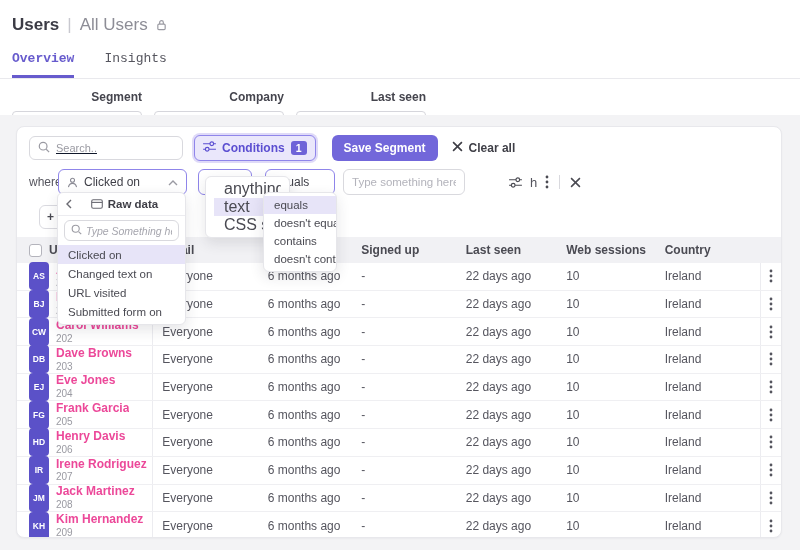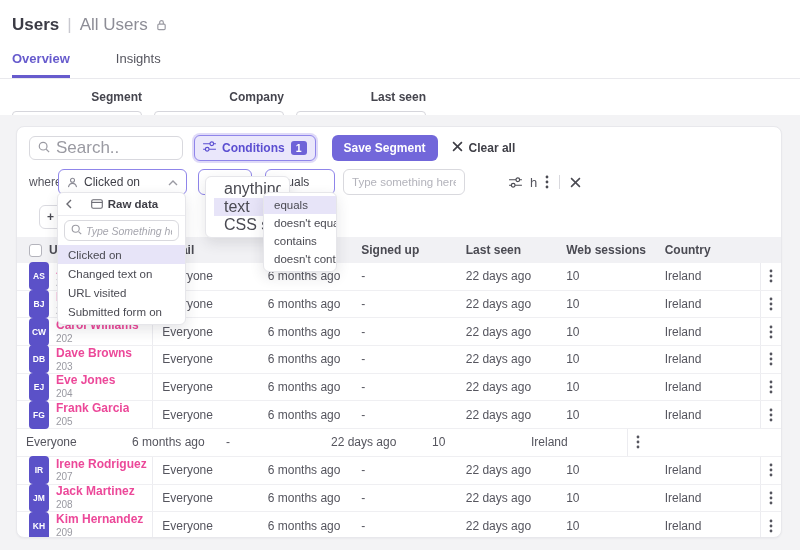--- a/index.html
+++ b/index.html
@@ -9,21 +9,21 @@
 
   
   .page-header { padding:14px 12px 0 12px; }
   .title-row { display:flex; align-items:center; gap:8px; font-size:17px; }
   .title { font-weight:bold; color:#3b3b45; }
   .title-sep { color:#c8c8cf; font-weight:normal; }
   .subtitle { color:#8d8d96; }
   .lock { color:#9a9aa2; margin-top:2px; }
 
   .tabs-wrap { border-bottom:1px solid #e9e9ed; padding:0 12px; margin-top:15px; }
-  .tabs { display:flex; gap:46px; }
+  .tabs { display:flex; gap:30px;font-family:Liberation Mono, monospace; }
   .tab { font-size:13px; color:#55555e; padding-bottom:9px; border-bottom:3px solid transparent; cursor:pointer; }
   .tab.active { color:#675bcd; font-weight:bold; border-bottom-color:#675bcd; }
 
   
   .filters { display:flex; gap:12px; padding:11px 12px 14px 12px; }
   .filter { width:130px; }
   .filter-label { font-size:12px; font-weight:bold; color:#45454e; margin-bottom:7px;text-align:right; }
   .select { height:24px; border:1px solid #d6d6dc; border-radius:4px; display:flex; align-items:center;
             justify-content:space-between; padding:0 8px; font-size:12px; color:#55555e; background:#fff; }
   .select .chev { color:#9a9aa2; }
@@ -31,21 +31,21 @@
   
   .gray { position:absolute; left:0; top:115px; right:0; bottom:0; background:#f3f3f5; }
   .card { position:absolute; left:16px; top:11px; width:766px; height:412px; background:#fff;
           border:1px solid #e8e8ec; border-radius:8px; overflow:hidden;
           box-shadow:0 1px 2px rgba(30,30,50,.04); }
 
   
   .toolbar { display:flex; align-items:center; margin:8px 12px 0 12px; height:26px; }
   .search-box { display:flex; align-items:center; gap:6px; width:154px; height:24px; border:1px solid #d9d9de;
                 border-radius:6px; padding:0 8px; color:#9a9aa2; background:#fff; }
-  .search-box input { border:none; outline:none; width:100%; font-size:17px; color:#8b5cf6; background:transparent; }
+  .search-box input { border:none; outline:none; width:100%; font-size:11px; color:#0f172a; background:transparent;text-decoration:underline; }
   .search-box input::placeholder { color:#9a9aa2; }
   .conditions-btn { margin-left:11px; height:26px; padding:4px 8px; display:flex; align-items:center; gap:6px;
                     background:#eae7fb; border:1px solid #8f85ea; border-radius:6px; color:#5b4ed1;
                     font-size:12px; font-weight:bold; box-shadow:0 0 0 2px #dfdaf8; cursor:pointer; }
   .badge { background:#6e63d8; color:#fff; font-size:10.5px; font-weight:bold; padding:1px 5px; border-radius:3px; }
   .save-btn { margin-left:16px; height:26px; padding:0 12px; background:#7267da; color:#fff; border:none;
               border-radius:6px; font-size:12px; font-weight:bold; cursor:pointer; }
   .clear-btn { margin-left:14px; display:flex; align-items:center; gap:6px; font-size:12px; font-weight:bold;
                color:#3f3f47; cursor:pointer; }
 
@@ -415,20 +415,27 @@
               <div class="cell c7">Ireland</div>
               <div class="cell c8">
                 <svg width="4" height="14" viewBox="0 0 4 14">
                   <circle cx="2" cy="2" r="1.4" fill="currentColor"></circle>
                   <circle cx="2" cy="7" r="1.4" fill="currentColor"></circle>
                   <circle cx="2" cy="12" r="1.4" fill="currentColor"></circle>
                 </svg>
               </div>
             </div>
             <div class="row">
+              <div class="cell c1">
+                <span class="avatar">HD</span>
+                <span class="user-meta">
+                  <span class="user-name" style="display:block">Henry Davis</span>
+                  <span class="user-id" style="display:block">206</span>
+                </span>
+              </div>
               <div class="cell c2">Everyone</div>
               <div class="cell c3">6 months ago</div>
               <div class="cell c4">-</div>
               <div class="cell c5">22 days ago</div>
               <div class="cell c6">10</div>
               <div class="cell c7">Ireland</div>
               <div class="cell c8">
                 <svg width="4" height="14" viewBox="0 0 4 14">
                   <circle cx="2" cy="2" r="1.4" fill="currentColor"></circle>
                   <circle cx="2" cy="7" r="1.4" fill="currentColor"></circle>

